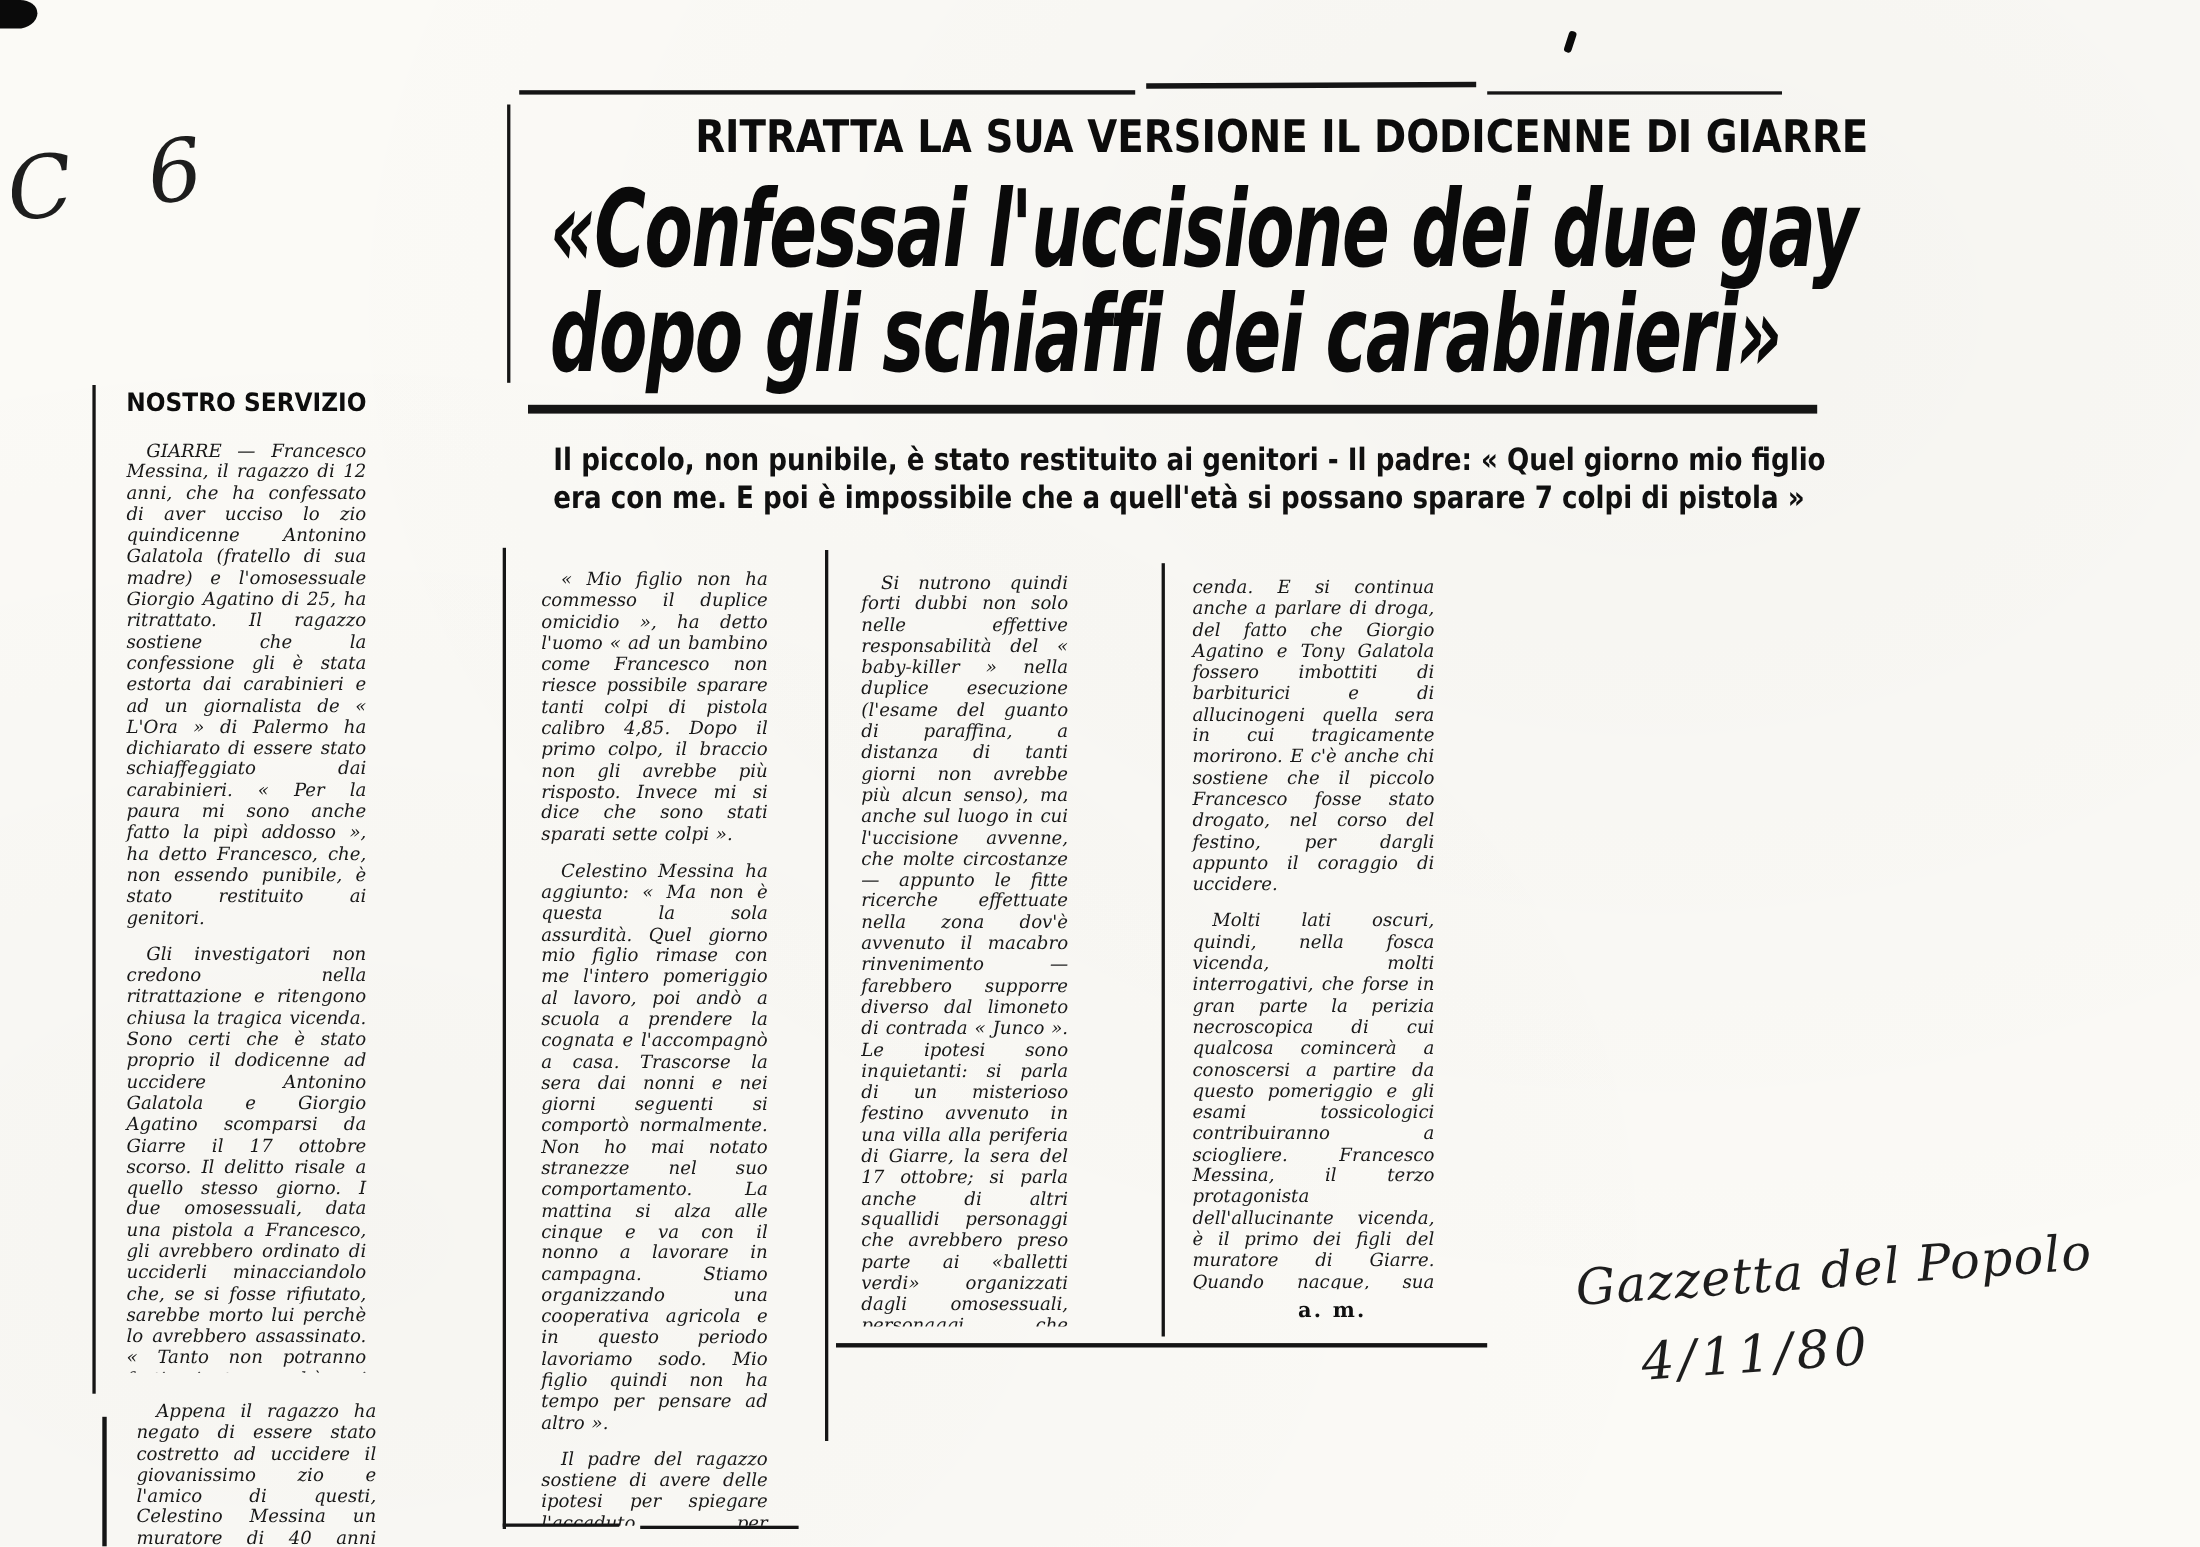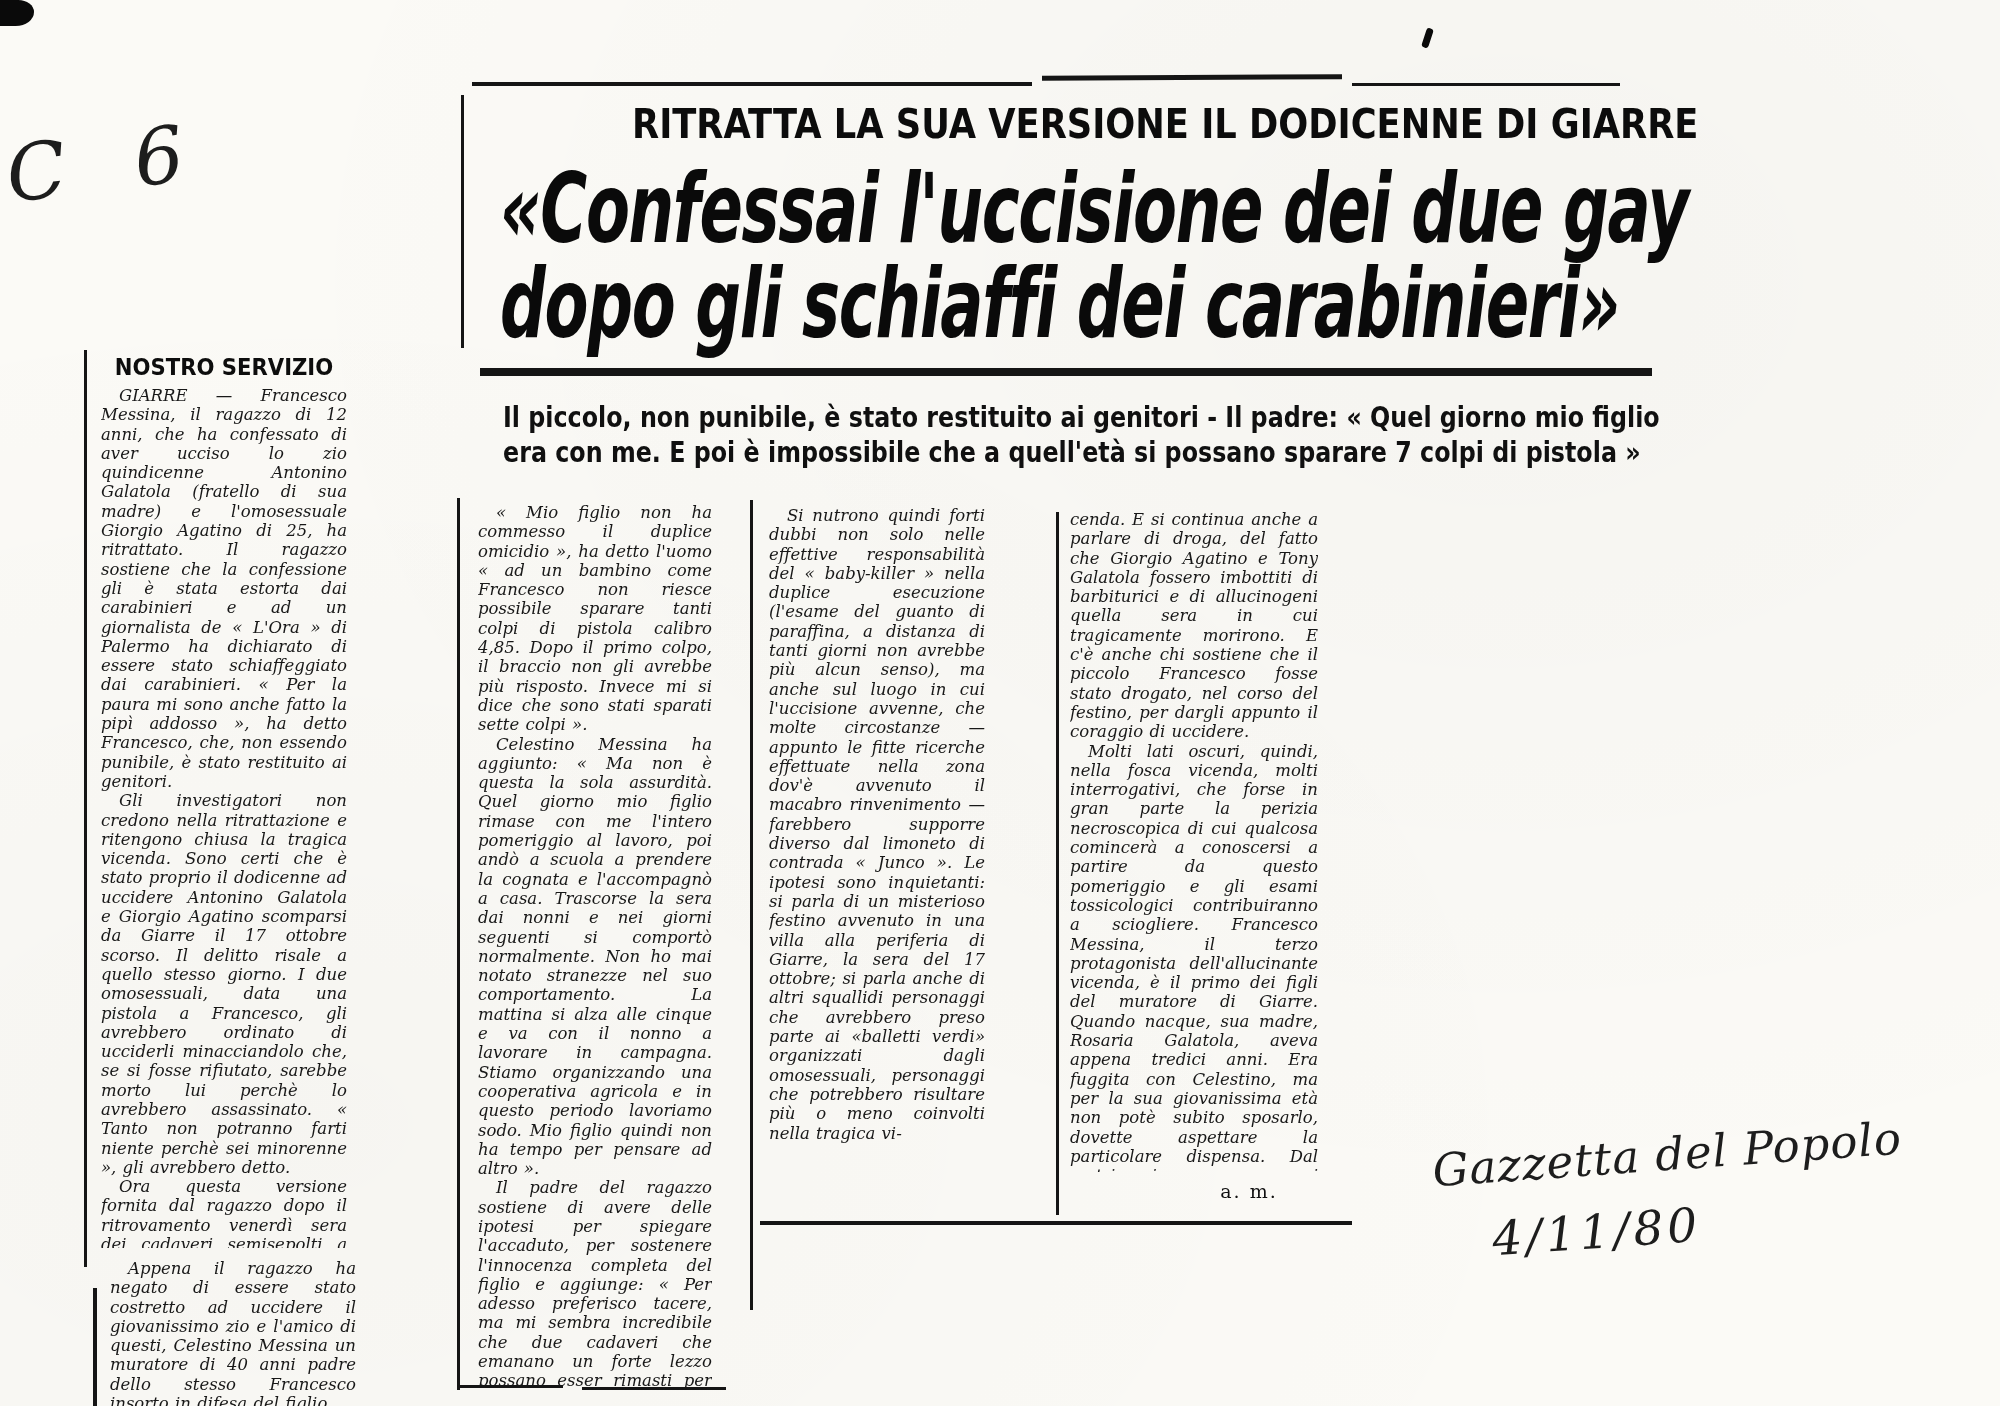--- a/index.html
+++ b/index.html
@@ -45,25 +45,25 @@
     transform:scaleX(0.92);transform-origin:center;color:#0d0d0d;
     white-space:nowrap;
   }
   .bodycol{
     position:absolute;
     font-style:italic;font-size:16.5px;line-height:19.3px;
     text-align:justify;overflow:hidden;
     hyphens:auto;-webkit-hyphens:auto;
     word-spacing:1px;color:#181818;
   }
-  .bodycol p{margin:0;text-indent:18px;}
+  .bodycol p{margin:14px;text-indent:18px;}
   .bodycol p.no-indent{text-indent:0;}
   .signature{
-    position:absolute;font-style:normal;font-weight:normal;
-    font-size:19px;text-align:center;color:#101010;
+    position:absolute;font-style:normal;font-weight:bold;
+    font-size:19px;text-align:left;color:#101010;
     font-family:"DejaVu Serif", serif;letter-spacing:2px;
   }
   .handwriting{
     position:absolute;font-family:"DejaVu Serif", serif;font-style:italic;
     color:#1d1d1d;
   }
   .hw-c6{left:6px;top:118px;font-size:78px;letter-spacing:22px;transform:rotate(-7deg);}
   .hw-source{left:1432px;top:1128px;font-size:45px;transform:rotate(-4deg);letter-spacing:1px;}
   .hw-date{left:1492px;top:1204px;font-size:47px;transform:rotate(-4deg);letter-spacing:4px;}
 </style>

